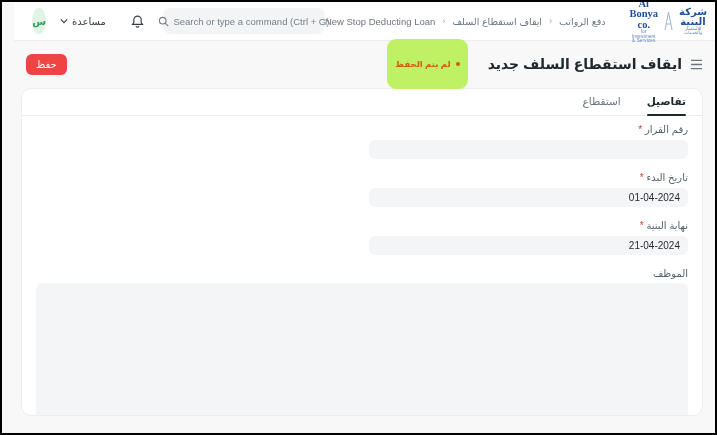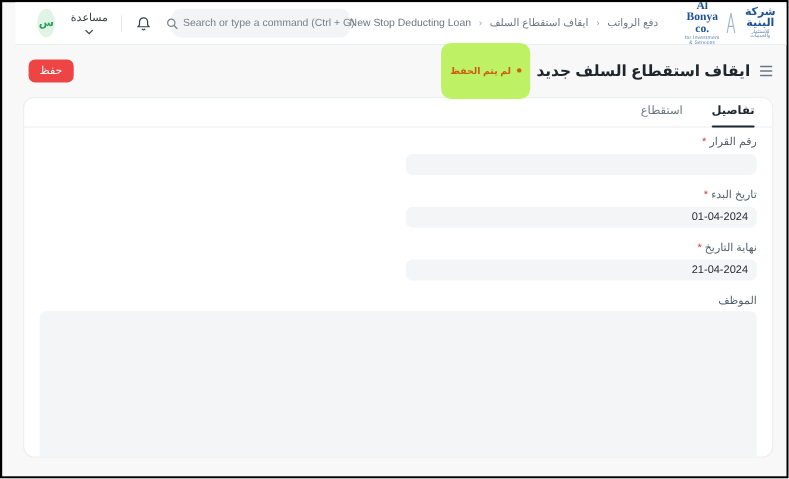--- a/index.html
+++ b/index.html
@@ -34,35 +34,35 @@
   .nav-spacer { flex: 1; }
   .searchbox {
     width: 162px; height: 26px; background: #f3f4f5;
     border-radius: 8px; display: flex; align-items: center;
     justify-content: center; gap: 4px; padding: 0 8px;
     margin-left: 18px; cursor: text;
   }
   .searchbox .ph { font-size: 9.5px; color: #74808b; direction: ltr; white-space: nowrap; }
   .icon-btn { background: none; border: none; color: #383f45; display: flex; align-items: center; cursor: pointer; }
   .nav-divider { width: 1px; height: 15px; background: #e3e6e8; margin: 0 12px; }
-  .help { display: flex; align-items: center; gap: 4px; cursor: pointer; color: #383f45; flex-direction: column; }
+  .help { display: flex; align-items: center; gap: 4px; cursor: pointer; color: #383f45; }
   .help .lbl { font-size: 10px; }
   .avatar {
     width: 26px; height: 26px; border-radius: 50%;
     background: #dff3e6; color: #2e9e5b; font-size: 10px; font-weight: bold;
     display: flex; align-items: center; justify-content: center;
     margin-right: 14px; cursor: pointer;
   }
   
   .titlerow {
     display: flex; align-items: center;
     padding: 0 12px 0 24px; height: 40px; margin-top: 3px;
   }
   .menu-toggle { background: none; border: none; color: #6c7680; cursor: pointer; display: flex; align-items: center; margin-left: 8px; }
-  .page-title { font-size: 14px; font-weight: bold; color: #1f272e; margin-left: 6px; }
+  .page-title { font-size: 14px; font-weight: bold; color: #1f272e; margin-left: 20px; }
   .status-badge {
     display: inline-flex; align-items: center; gap: 5px;
     background: #bef264; color: #cd5c14;
     font-size: 8.5px; font-weight: bold;
     padding: 20px 8px; border-radius: 9px;
   }
   .status-badge .dot { width: 4px; height: 4px; border-radius: 50%; background: #cd5c14; }
   .title-spacer { flex: 1; }
   .save-btn {
     background: #ef4444; color: #fff; border: none;
@@ -205,21 +205,21 @@
       <div class="field half">
         <label class="flabel">
           <span>تاريخ البدء</span>
           <span class="req">*</span>
         </label>
         <input class="finput" value="01-04-2024" style="">
       </div>
 
       <div class="field half">
         <label class="flabel">
-          <span>نهاية التاريخ</span>
+          <span>نهاية البنية</span>
           <span class="req">*</span>
         </label>
         <input class="finput" value="21-04-2024" style="">
       </div>
 
       <div class="field notes-wrap">
         <label class="flabel">
           <span>الموظف</span>
         </label>
         <textarea class="ftextarea" style=""></textarea>

